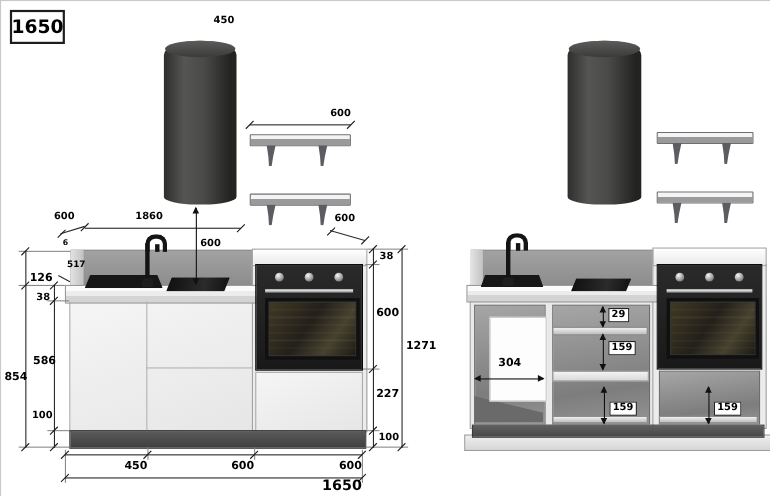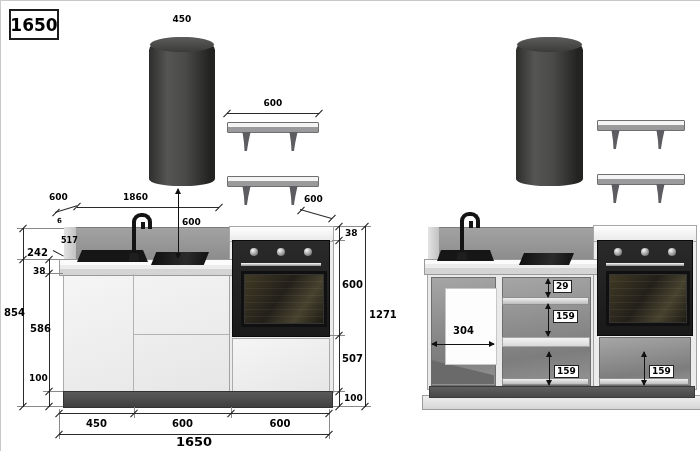--- a/index.html
+++ b/index.html
@@ -3,21 +3,21 @@
 <meta charset="utf-8">
 <style>
   html,body{margin:0;padding:0;background:#fff;}
   #canvas{position:relative;width:700px;height:451px;background:#fff;border:1px solid #c9c9c9;
           font-family:"DejaVu Sans",sans-serif;overflow:hidden;}
   
   .dl{position:absolute;background:#2a2a2a;z-index:5;}
   .ext{position:absolute;background:#8a8a8a;z-index:4;}
   .tk{position:absolute;width:10px;height:1px;background:#1c1c1c;transform:rotate(-45deg);margin-left:-5px;z-index:6;}
   .dm{position:absolute;font-weight:bold;font-size:9px;line-height:11px;color:#000;white-space:nowrap;z-index:7;}
-  .dm.c{text-align:center;}
+  .dm.c{text-align:right;}
   .dm.s10{font-size:10px;}
   .dm.s12{font-size:13px;}
   .dm.s8{font-size:8px;}
   .dm.s7{font-size:7px;}
   .dimbox{position:absolute;font-weight:bold;font-size:9px;line-height:11px;background:#fff;
           border:1px solid #222;padding:0 2px;z-index:7;}
   .va{position:absolute;width:1px;background:#111;z-index:6;}
   .va::before{content:"";position:absolute;top:-1px;left:-3px;border:3px solid transparent;border-top:none;border-bottom:6px solid #111;}
   .va::after{content:"";position:absolute;bottom:-1px;left:-3px;border:3px solid transparent;border-bottom:none;border-top:6px solid #111;}
   .ha{position:absolute;height:1px;background:#111;z-index:6;}
@@ -150,43 +150,43 @@
   <div class="ext" style="left:16px;top:405px;width:46px;height:1px;"></div>
   <div class="dl" style="left:22px;top:227px;width:1px;height:179px;"></div>
   <div class="dl" style="left:48px;top:258px;width:1px;height:148px;"></div>
   <div class="tk" style="left:22px;top:227px;"></div>
   <div class="tk" style="left:22px;top:258px;"></div>
   <div class="tk" style="left:22px;top:405px;"></div>
   <div class="tk" style="left:48px;top:258px;"></div>
   <div class="tk" style="left:48px;top:272px;"></div>
   <div class="tk" style="left:48px;top:390px;"></div>
   <div class="tk" style="left:48px;top:405px;"></div>
-  <div class="dm s10" style="left:26px;top:246px;">242</div>
+  <div class="dm s10" style="left:26px;top:246px;">126</div>
   <div class="dm" style="left:32px;top:265px;">38</div>
-  <div class="dm s10" style="left:3px;top:306px;">854</div>
+  <div class="dm s10" style="left:3px;top:336px;">854</div>
   <div class="dm s10" style="left:29px;top:322px;">586</div>
   <div class="dm" style="left:28px;top:372px;">100</div>
 
   <div class="ext" style="left:333px;top:225px;width:37px;height:1px;"></div>
   <div class="ext" style="left:331px;top:239px;width:13px;height:1px;"></div>
   <div class="ext" style="left:329px;top:334px;width:15px;height:1px;"></div>
   <div class="ext" style="left:332px;top:390px;width:12px;height:1px;"></div>
   <div class="ext" style="left:332px;top:405px;width:38px;height:1px;"></div>
   <div class="dl" style="left:338px;top:225px;width:1px;height:181px;"></div>
   <div class="dl" style="left:364px;top:225px;width:1px;height:181px;"></div>
   <div class="tk" style="left:338px;top:225px;"></div>
   <div class="tk" style="left:338px;top:239px;"></div>
   <div class="tk" style="left:338px;top:334px;"></div>
   <div class="tk" style="left:338px;top:390px;"></div>
   <div class="tk" style="left:338px;top:405px;"></div>
   <div class="tk" style="left:364px;top:225px;"></div>
   <div class="tk" style="left:364px;top:405px;"></div>
   <div class="dm" style="left:344px;top:227px;">38</div>
   <div class="dm s10" style="left:341px;top:278px;">600</div>
-  <div class="dm s10" style="left:341px;top:352px;">507</div>
+  <div class="dm s10" style="left:341px;top:352px;">227</div>
   <div class="dm" style="left:343px;top:392px;">100</div>
   <div class="dm s10" style="left:368px;top:308px;">1271</div>
 
   <div class="ext" style="left:58px;top:408px;width:1px;height:30px;"></div>
   <div class="ext" style="left:328px;top:408px;width:1px;height:30px;"></div>
   <div class="ext" style="left:133px;top:406px;width:1px;height:11px;"></div>
   <div class="ext" style="left:230px;top:406px;width:1px;height:11px;"></div>
   <div class="dl" style="left:58px;top:412px;width:270px;height:1px;"></div>
   <div class="tk" style="left:58px;top:412px;"></div>
   <div class="tk" style="left:133px;top:412px;"></div>

